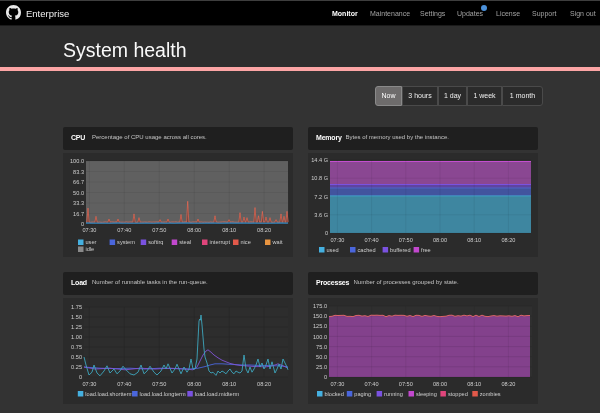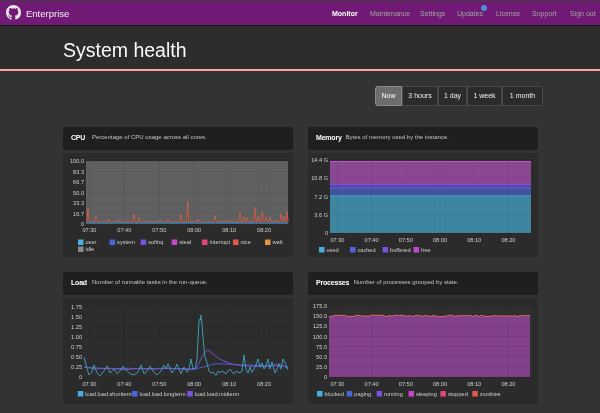--- a/index.html
+++ b/index.html
@@ -1,20 +1,20 @@
 <!DOCTYPE html>
 <html><head><meta charset="utf-8"><style>
 * { margin:0; padding:0; box-sizing:border-box; }
 html,body { width:600px; height:413px; background:#333333; font-family:"Liberation Sans",sans-serif; overflow:hidden; }
-#navbar { position:absolute; left:0; top:0; width:600px; height:26px; background:#701a75; border-top:1px solid #3e3e3e; border-bottom:1px solid #1a1a1a; }
+#navbar { position:absolute; left:0; top:0; width:600px; height:26px; background:#000000; border-top:1px solid #3e3e3e; border-bottom:1px solid #1a1a1a; }
 #logo { position:absolute; left:6px; top:4px; }
 #brand { position:absolute; left:26px; top:7px; font-size:9.5px; color:#f0f0f0; }
 .nav a { position:absolute; top:8.5px; font-size:7px; color:#a3a3a3; text-decoration:none; }
 .nav a.sel { color:#fff; font-weight:bold; }
-#band { position:absolute; left:0; top:26px; width:600px; height:45px; background:#2d2d2d; border-bottom:2px solid #fca5a5; }
+#band { position:absolute; left:0; top:26px; width:600px; height:45px; background:#2d2d2d; border-bottom:4px solid #fca5a5; }
 #band h1 { position:absolute; left:63px; top:13px; font-size:19.5px; font-weight:normal; color:#fafafa; }
 #btns { position:absolute; top:86px; left:375px; height:20px; }
 .btn { position:absolute; top:0; height:20px; background:#2b2b2b; border:1px solid #4a4a4a; color:#f0f0f0; font-size:7px; text-align:center; line-height:18px; }
 .btn.act { background:#6e6c6c; border-color:#8a8a8a; color:#fff; }
 .panel-h { position:absolute; width:230px; height:23px; background:#1f1f1f; border-radius:2px; }
 .panel-h b { position:absolute; left:8px; top:6.5px; font-size:7px; color:#fff; letter-spacing:-0.2px; }
 .panel-h span { position:absolute; top:7px; font-size:6px; color:#c4c4c4; }
 .chart { position:absolute; }
 </style></head>
 <body>

